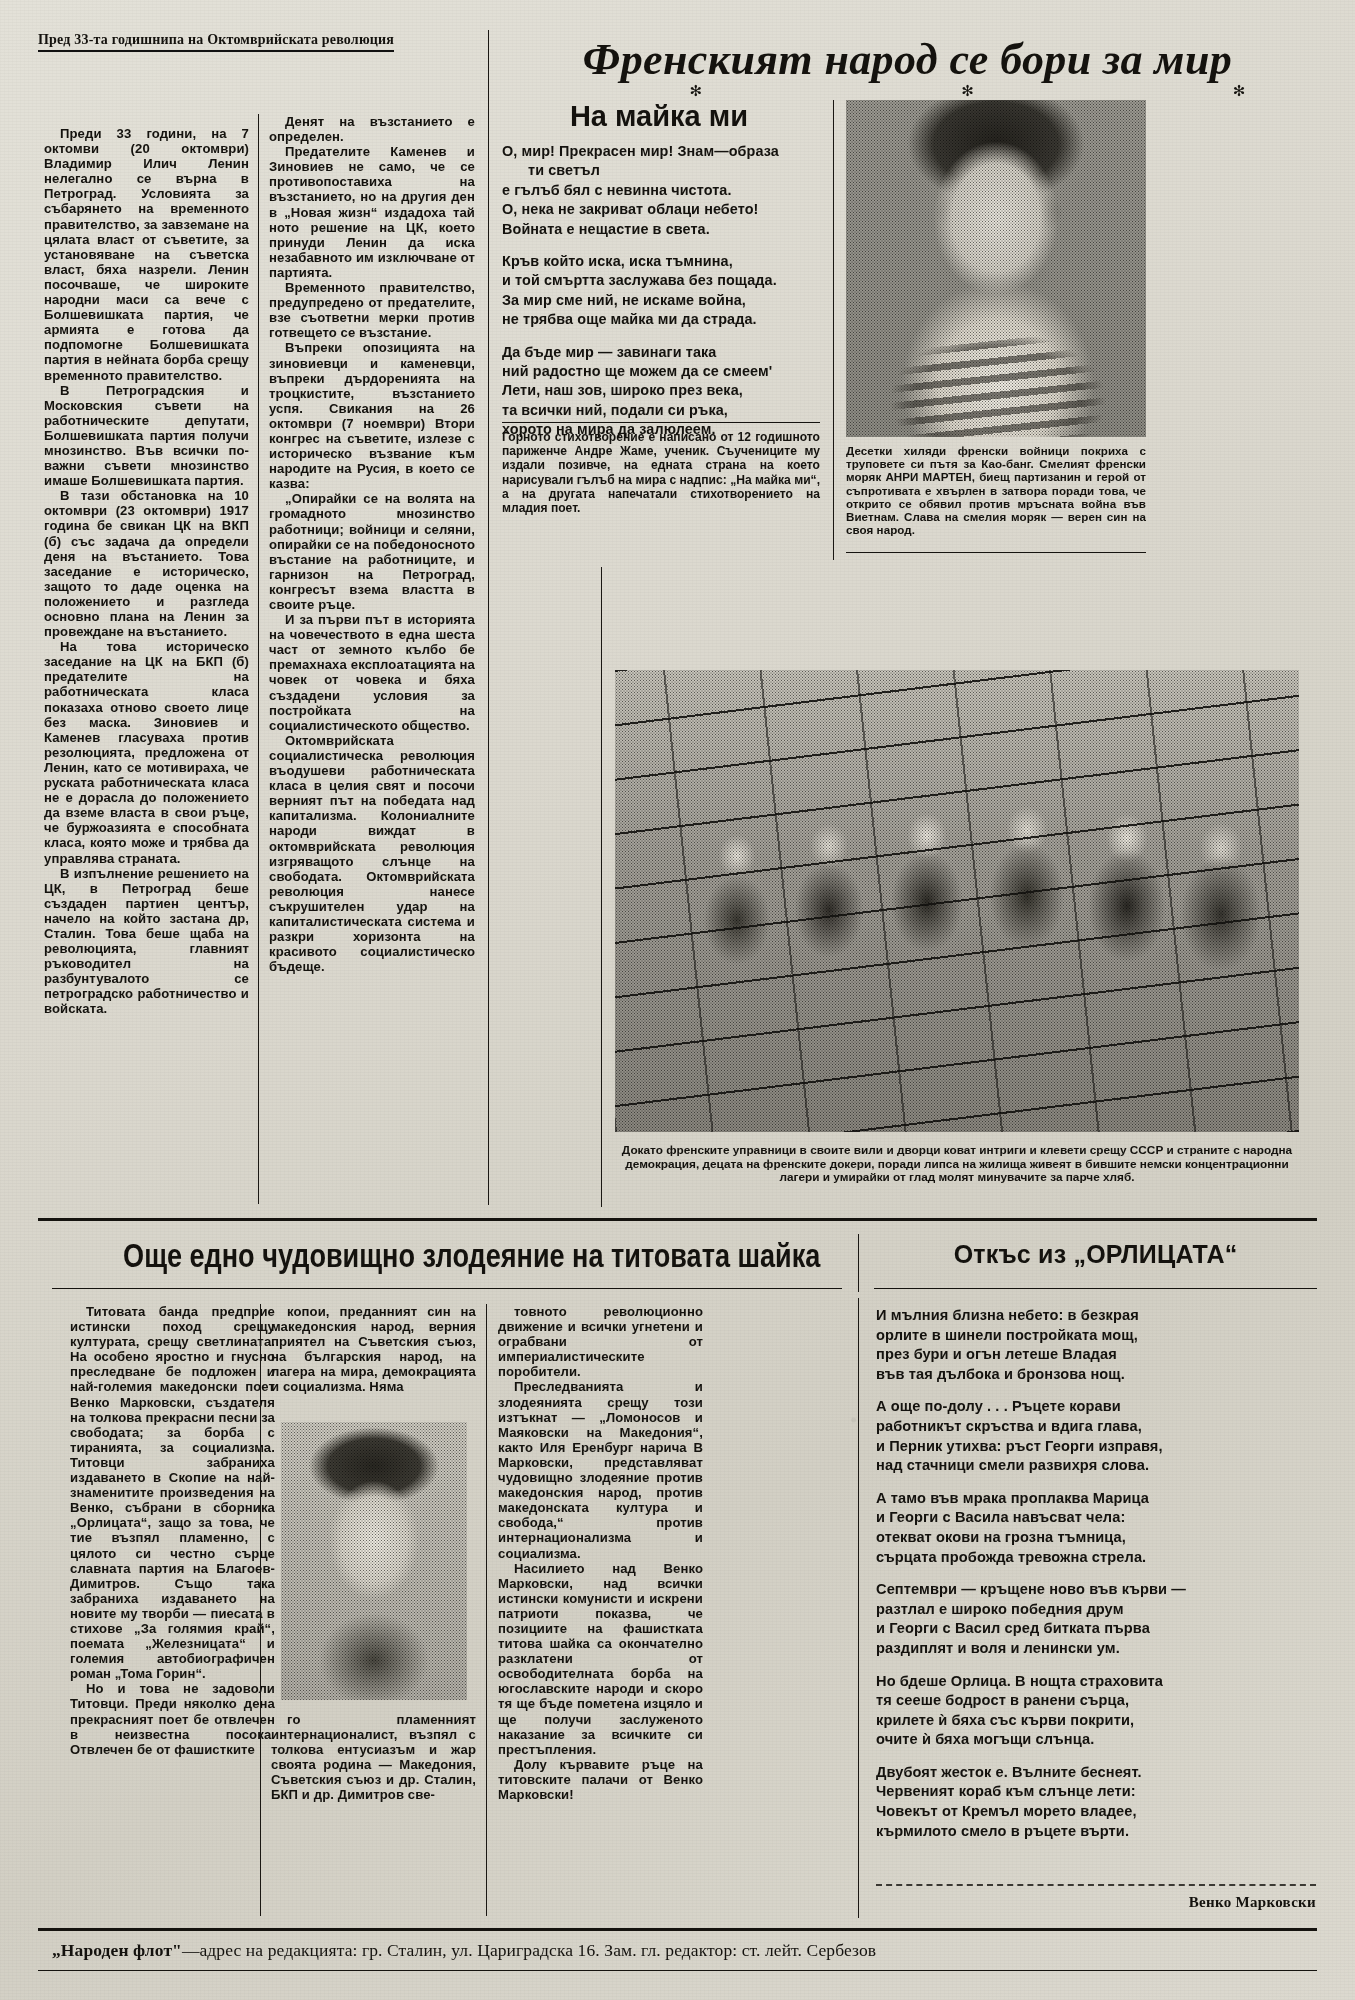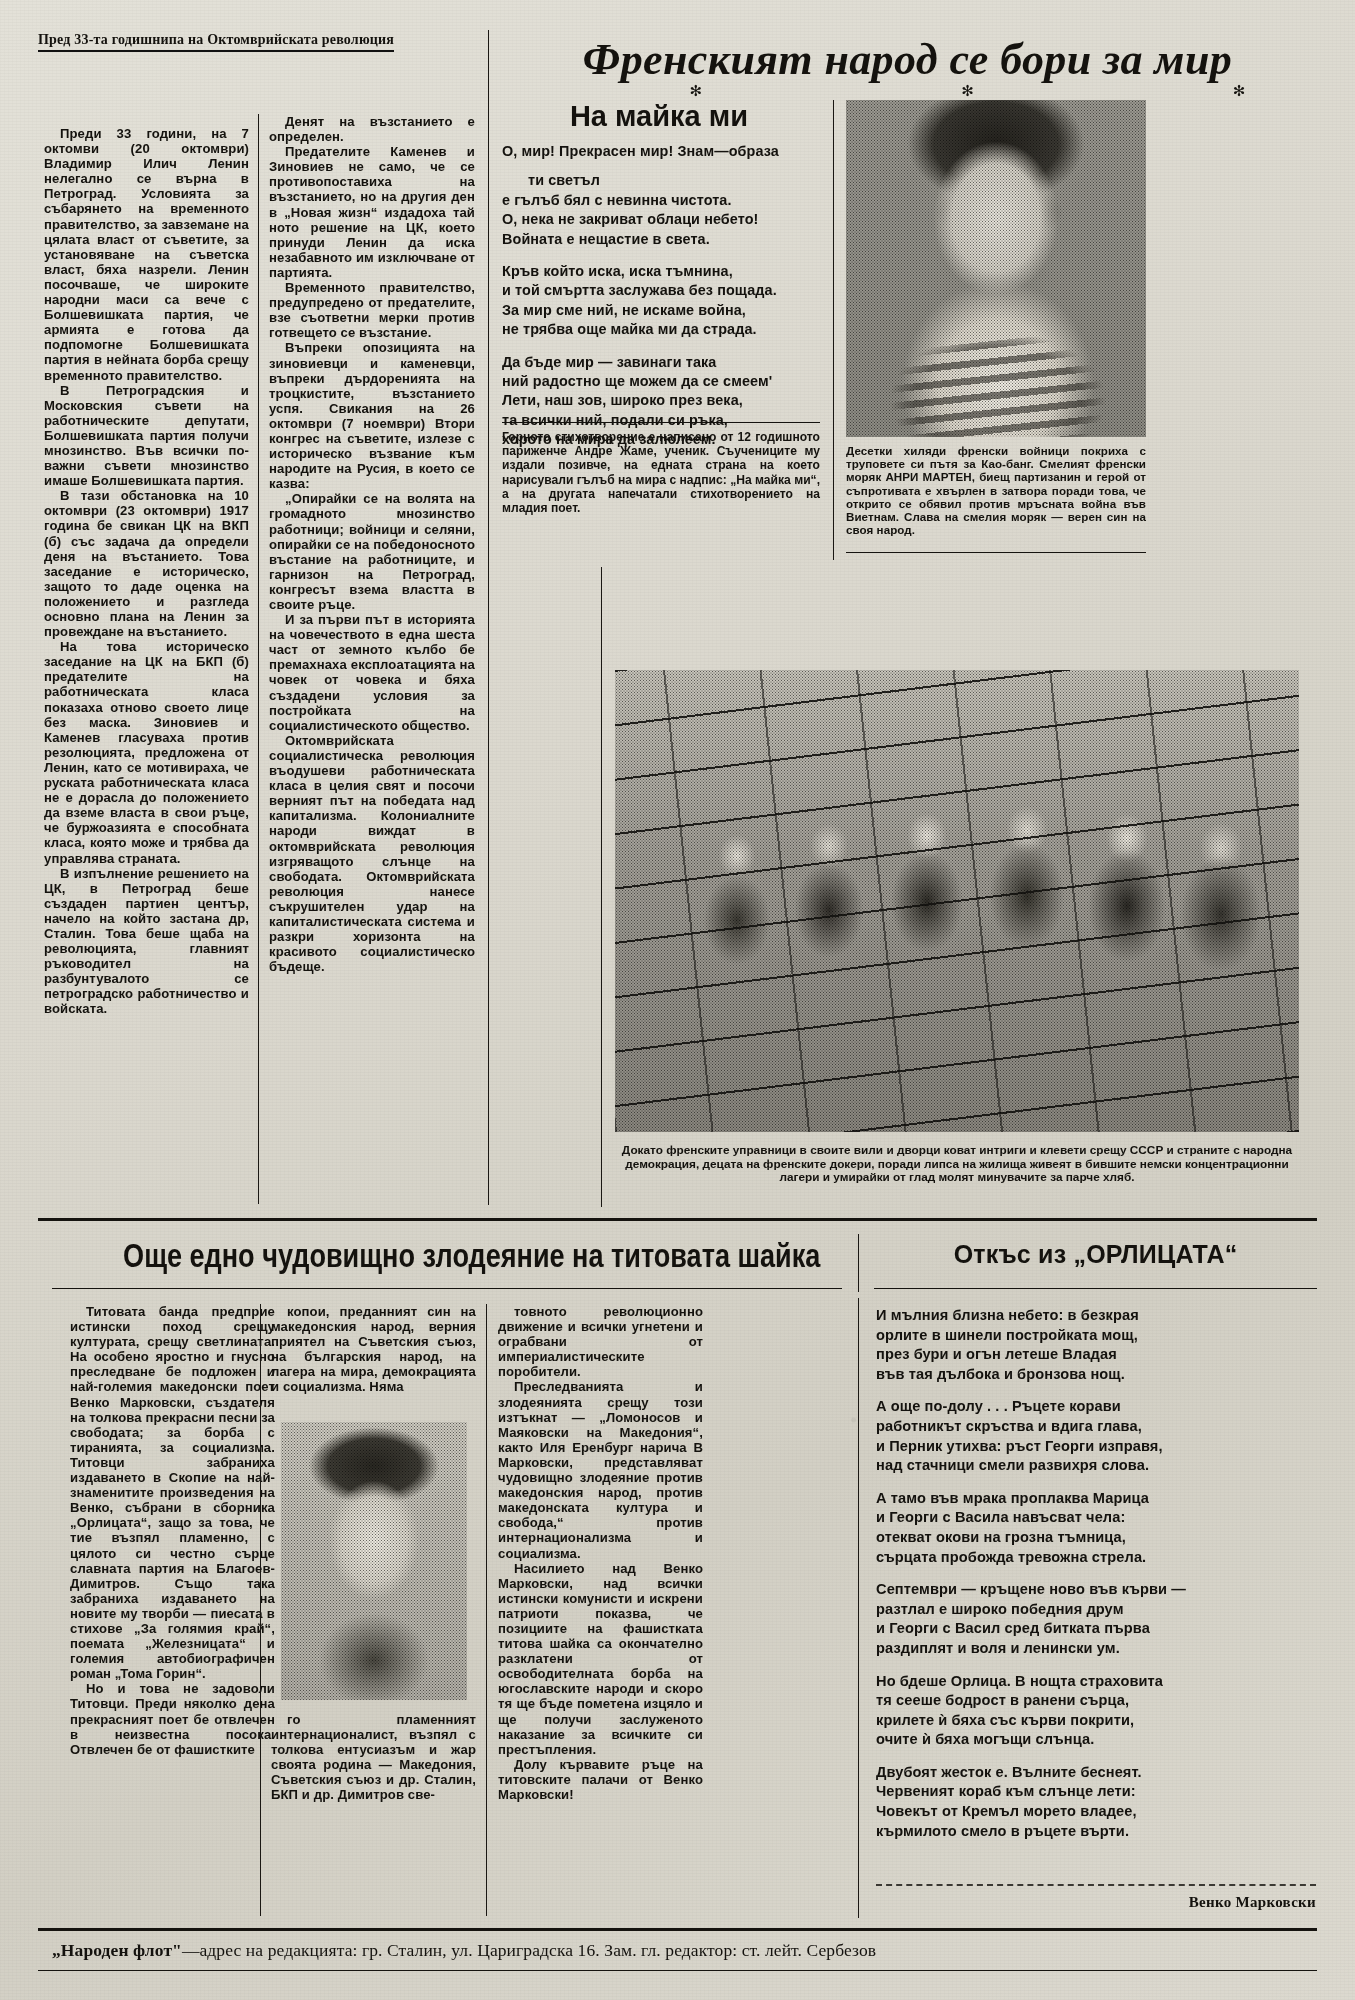--- a/index.html
+++ b/index.html
@@ -47,21 +47,21 @@
     white-space:nowrap;}
   .h-orl{font-family:"Liberation Sans",sans-serif;font-weight:700;font-size:25px;
     text-align:center;line-height:28px;letter-spacing:.2px;}
   .stars{display:flex;justify-content:space-around;font-size:15px;line-height:10px;
     padding:0 60px;margin-top:2px;}
 
   
   .poem{font-size:14.4px;line-height:19.4px;font-weight:700;letter-spacing:.1px;}
   .poem .stanza{margin-bottom:13px;}
   .poem .ln{white-space:nowrap;}
-  .poem .ind{padding-left:26px;margin-top:10px;}
+  .poem .ind{padding-left:26px;}
 
   
   .photo{position:relative;overflow:hidden;background:#b9b6ad;}
   .photo .ht{position:absolute;inset:0;
     background-image:
       radial-gradient(circle, #000 38%, transparent 39%),
       radial-gradient(circle, #000 26%, transparent 27%);
     background-size:3px 3px, 3px 3px;
     background-position:0 0, 1.5px 1.5px;
     opacity:.55;mix-blend-mode:multiply;}

